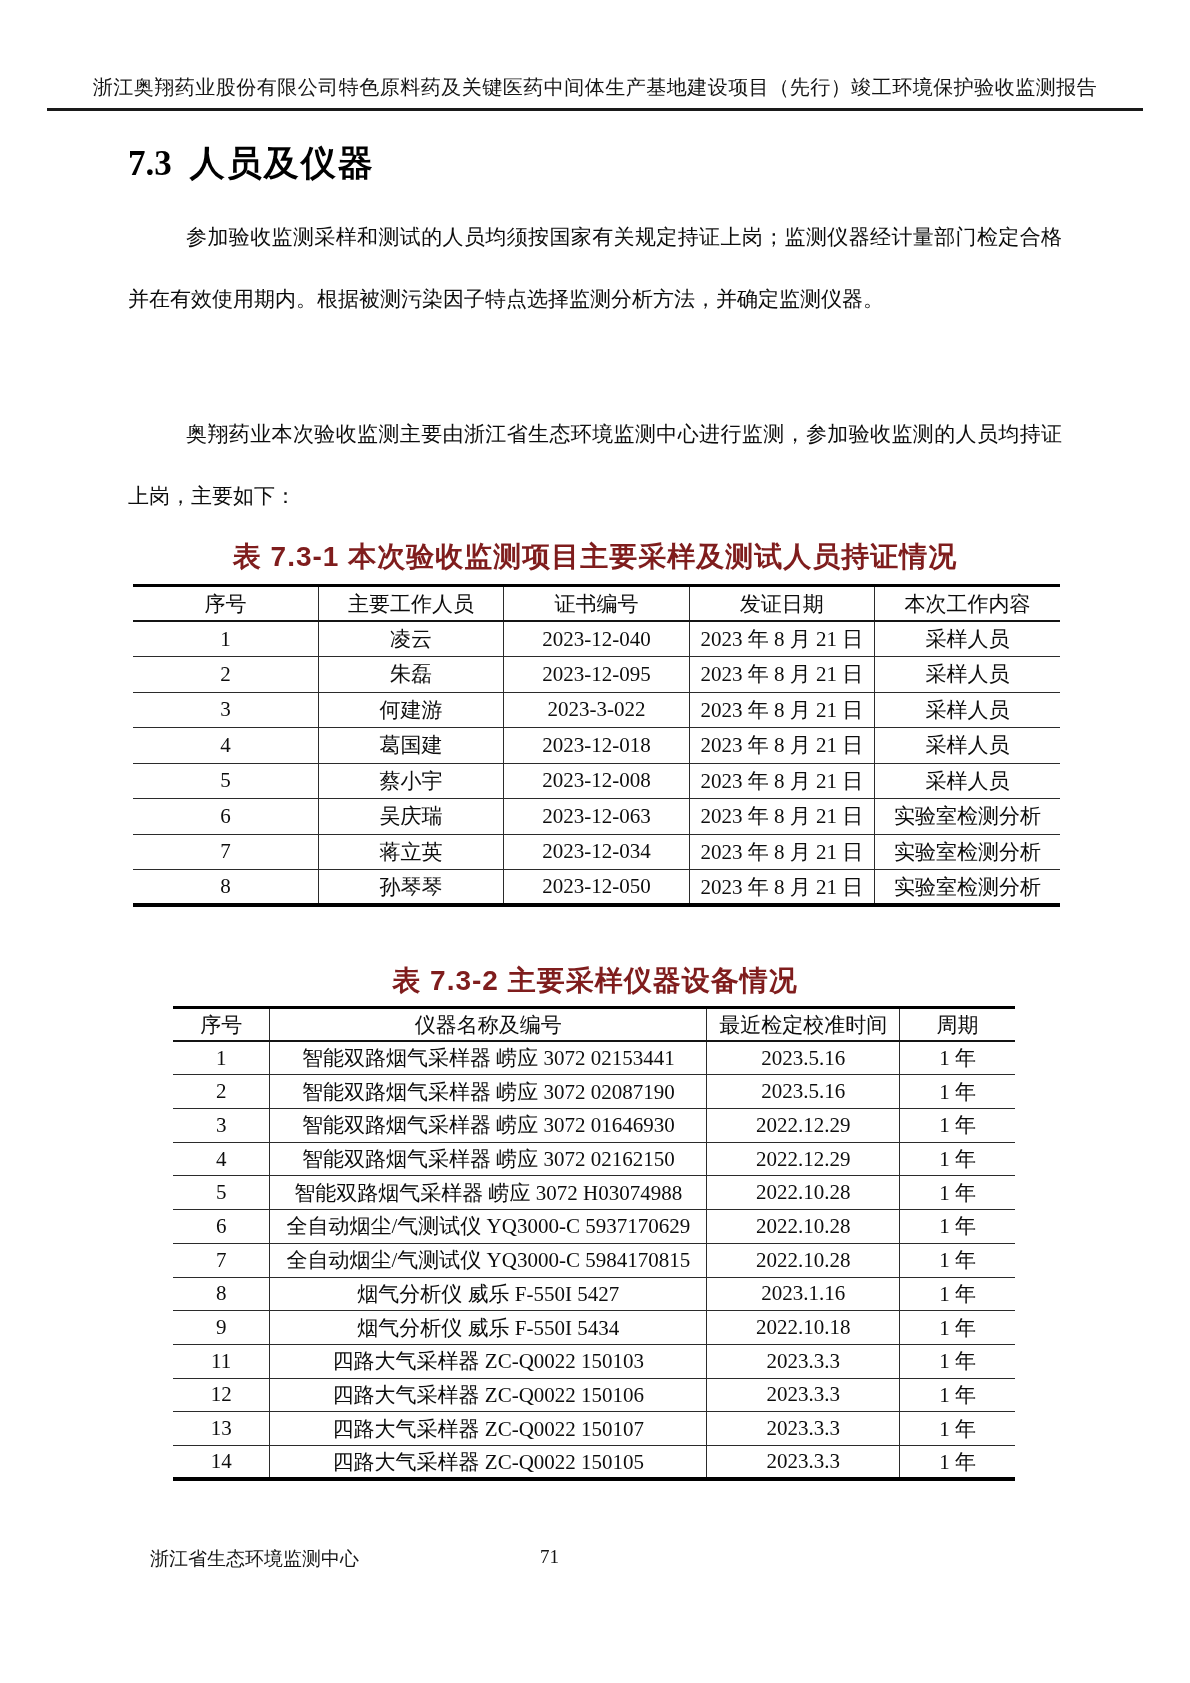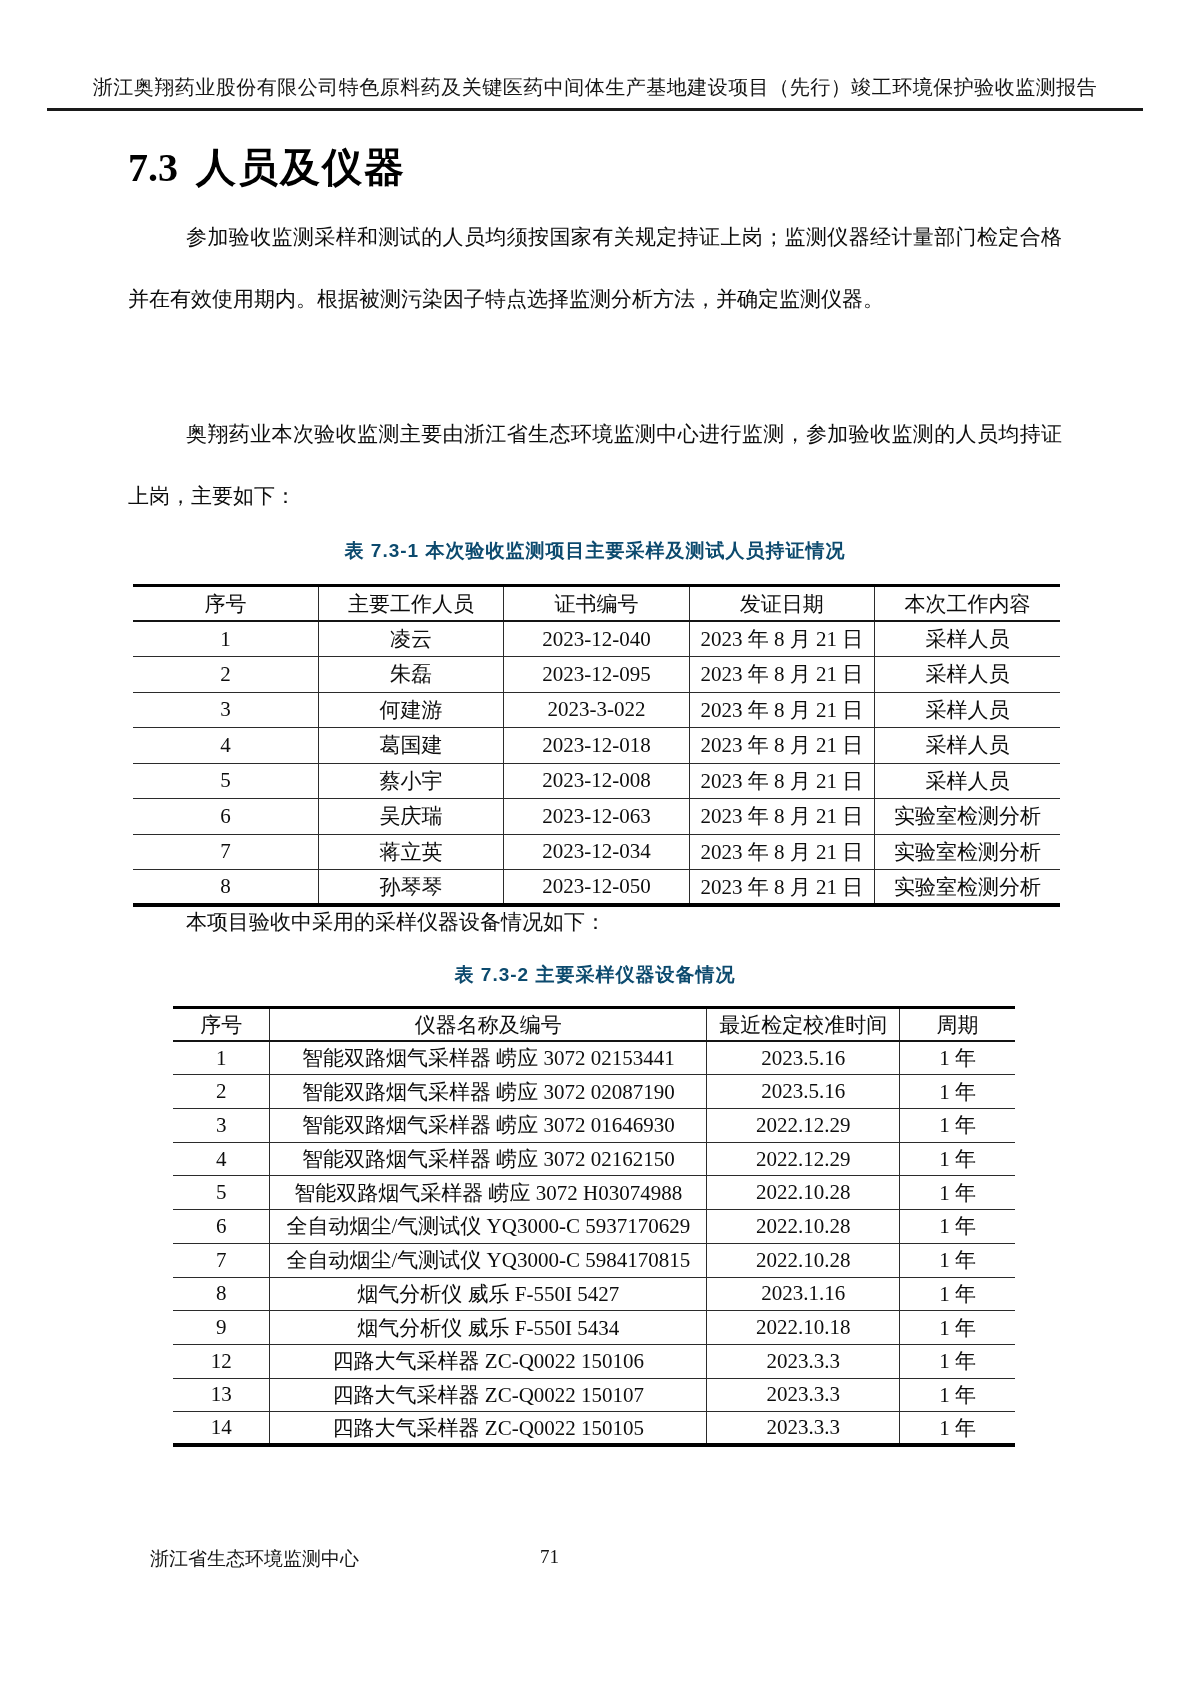--- a/index.html
+++ b/index.html
@@ -15,38 +15,38 @@
   .doc-header {
     position:absolute; top:74px; left:0; width:100%;
     text-align:center; font-size:20px; letter-spacing:0.5px; color:#151515;
   }
   .header-rule {
     position:absolute; top:108px; left:47px; width:1096px; height:2.5px;
     background:#1a1a1a;
   }
   .section-heading {
     position:absolute; top:140px; left:128px;
-    font-size:40px; font-weight:bold; color:#000;
+    font-size:35px; font-weight:bold; color:#000;
   }
   .section-heading .sec-num { font-family:"Liberation Serif","DejaVu Serif",serif; margin-right:18px; }
   .section-heading .sec-title { font-family:"Liberation Sans","DejaVu Sans",sans-serif; letter-spacing:2px; }
   .body-para {
     position:absolute; left:128px; width:934px;
     font-size:21px; line-height:62px;
     text-indent:58px; text-align:justify;
     color:#0d0d0d;
   }
   .para-1 { top:206px; }
   .para-2 { top:403px; }
   .para-3 { top:902px; line-height:40px; }
   .table-caption {
     position:absolute; left:128px; width:934px;
-    text-align:center; font-size:19px; font-weight:bold;
+    text-align:center; font-size:28px; font-weight:bold;
     font-family:"Liberation Sans","DejaVu Sans",sans-serif;
-    color:#0c4a6e; letter-spacing:1px;
+    color:#7f1d1d; letter-spacing:1px;
   }
   .caption-1 { top:538px; }
   .caption-2 { top:962px; }
   table {
     position:absolute;
     border-collapse:collapse; table-layout:fixed;
     font-size:21px; color:#0d0d0d;
   }
   #table1 {
     top:584px; left:133px; width:927px;
@@ -156,21 +156,20 @@
         <tr>
           <td>8</td>
           <td>孙琴琴</td>
           <td>2023-12-050</td>
           <td>2023 年 8 月 21 日</td>
           <td>实验室检测分析</td>
         </tr>
       </tbody>
   </table>
 
-  <div class="body-para para-3">本项目验收中采用的采样仪器设备情况如下：</div>
 
   <div class="table-caption caption-2">表 7.3-2  主要采样仪器设备情况</div>
 
   <table id="table2">
     <colgroup>
       <col style="width:11.5%">
         <col style="width:51.9%">
         <col style="width:22.9%">
         <col style="width:13.7%">
     </colgroup>
@@ -231,20 +230,26 @@
           <td>2023.1.16</td>
           <td>1 年</td>
         </tr>
         <tr>
           <td>9</td>
           <td>烟气分析仪 威乐 F-550I 5434</td>
           <td>2022.10.18</td>
           <td>1 年</td>
         </tr>
         <tr>
+          <td>11</td>
+          <td>四路大气采样器 ZC-Q0022 150103</td>
+          <td>2023.3.3</td>
+          <td>1 年</td>
+        </tr>
+        <tr>
           <td>12</td>
           <td>四路大气采样器 ZC-Q0022 150106</td>
           <td>2023.3.3</td>
           <td>1 年</td>
         </tr>
         <tr>
           <td>13</td>
           <td>四路大气采样器 ZC-Q0022 150107</td>
           <td>2023.3.3</td>
           <td>1 年</td>

